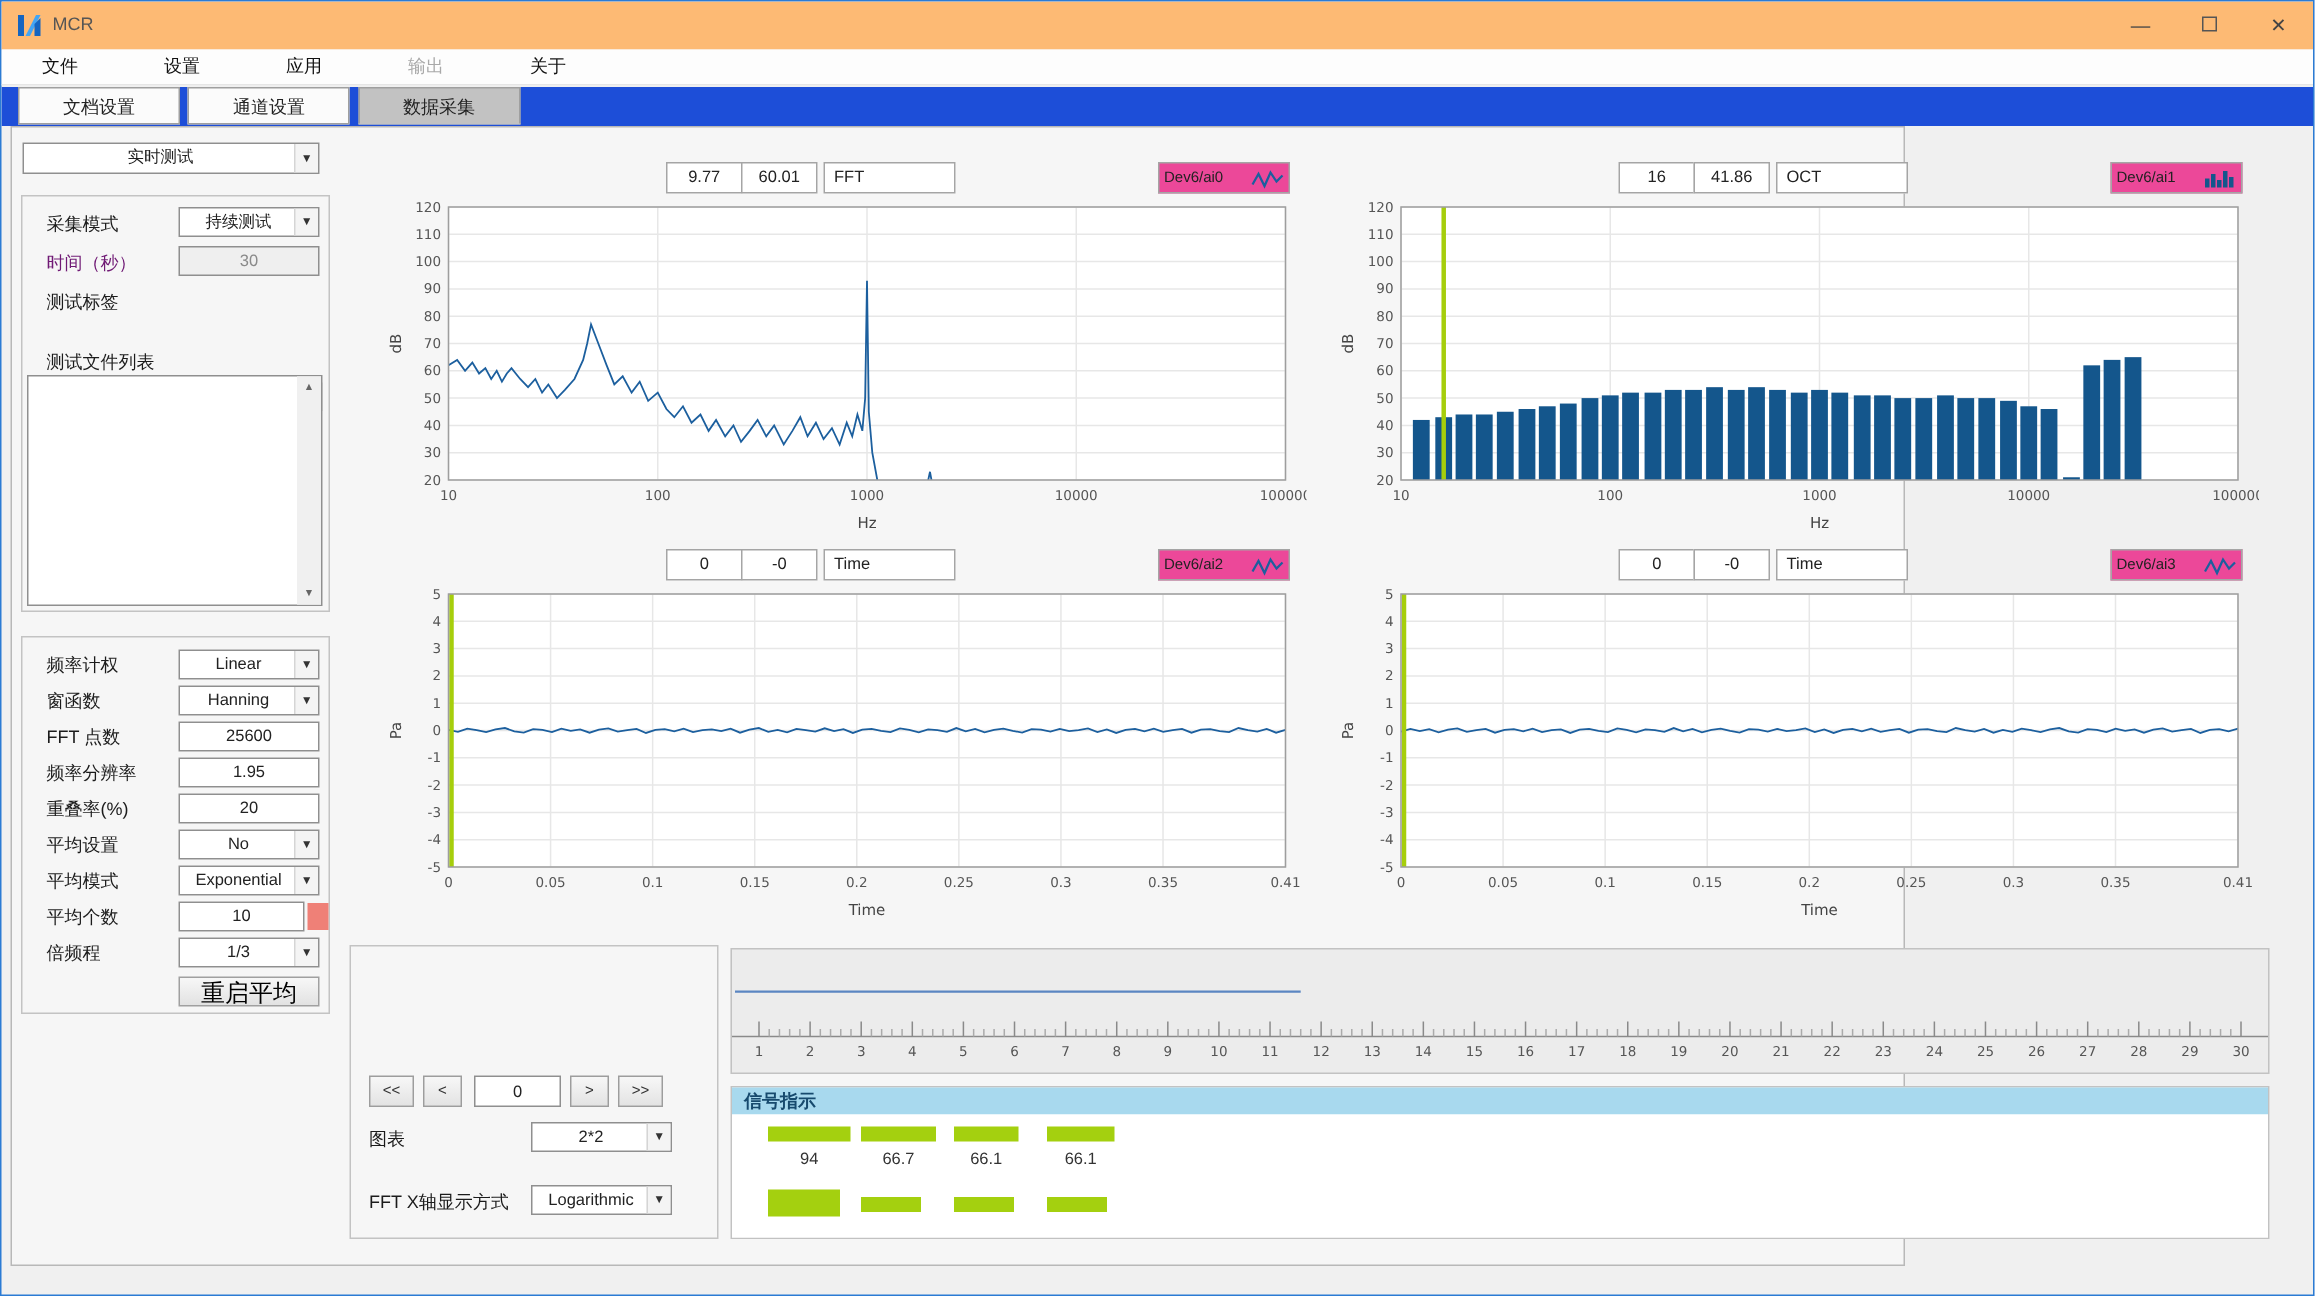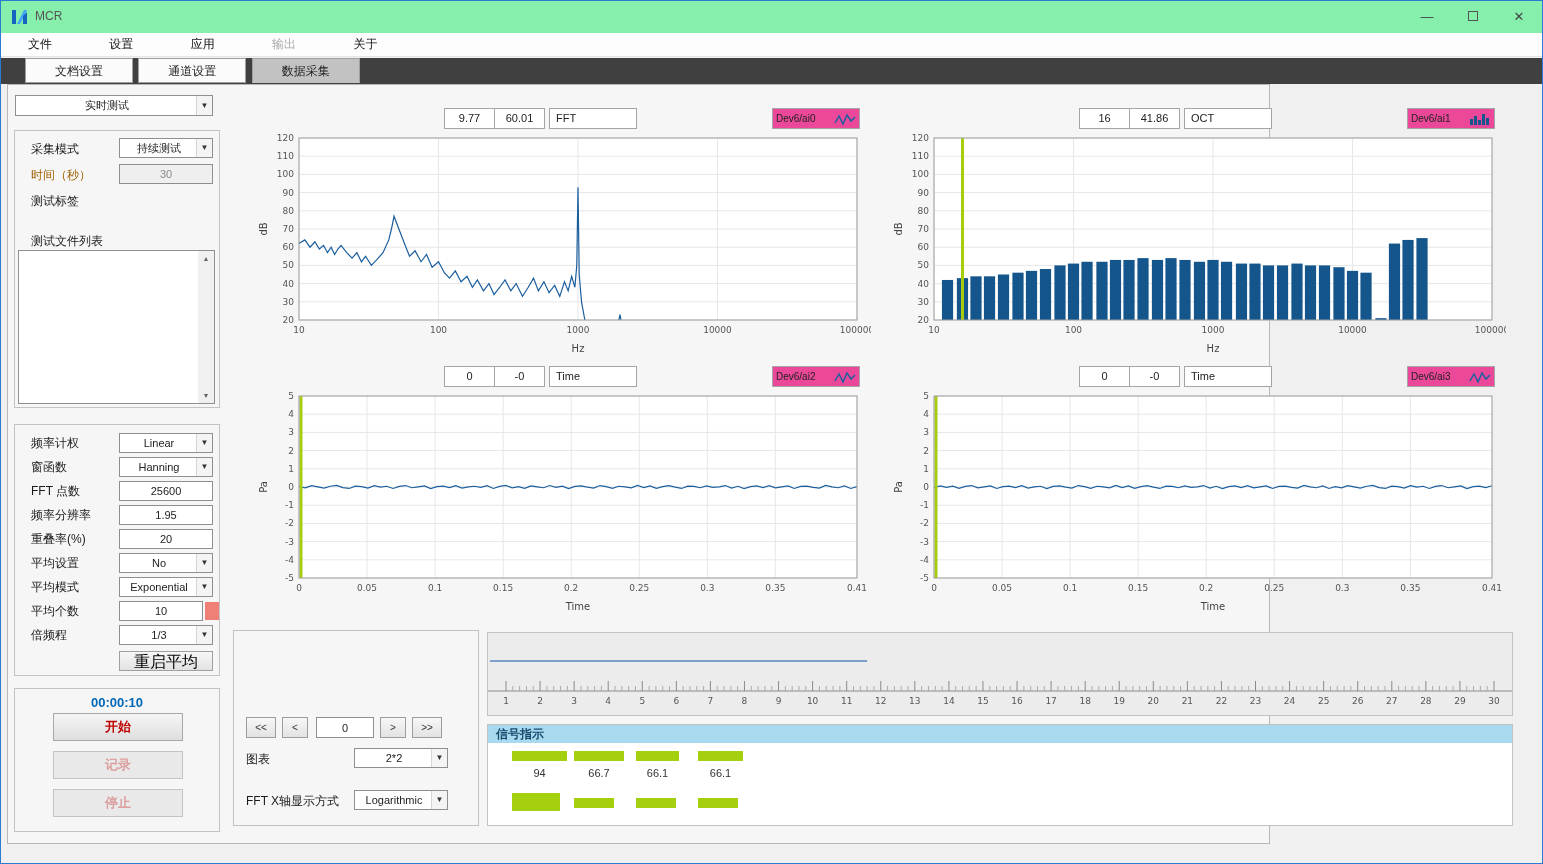--- a/index.html
+++ b/index.html
@@ -7,34 +7,34 @@
   body {
     font-family:"Liberation Sans","DejaVu Sans",sans-serif;
     font-size:12px; color:#222;
     background:#f0f0f0;
     border:1px solid #2b7bd4;
     position:relative;
   }
   svg text { font-family:"DejaVu Sans","Liberation Sans",sans-serif; }
 
   
-  .titlebar { position:absolute; left:0; top:0; right:0; height:32px; background:#86efac; }
+  .titlebar { position:absolute; left:0; top:0; right:0; height:32px; background:#fdba74; }
   .logo { position:absolute; left:10px; top:7px; width:18px; height:18px; }
   .title-text { position:absolute; left:34px; top:8px; font-size:12px; color:#555; }
   .winbtns { position:absolute; right:0; top:0; height:32px; display:flex; }
   .wbtn { width:46px; height:32px; text-align:center; line-height:32px; font-size:13px; color:#444; }
   .maxbox { display:inline-block; width:10px; height:10px; border:1px solid #555; margin-top:10px; }
 
   
   .menubar { position:absolute; left:0; top:32px; right:0; height:24px; background:#fdfdfd; border-bottom:1px solid #e6e6e6; }
   .menu-item { display:inline-block; padding:0 27px; line-height:23px; font-size:12px; color:#111; }
   .menu-item.disabled { color:#a9a9a9; }
 
   
-  .tabbar { position:absolute; left:0; top:57px; right:0; height:26px; background:#404040; padding-left:24px; }
+  .tabbar { position:absolute; left:0; top:57px; right:0; height:26px; background:#1d4ed8; padding-left:11px; }
   .tab { display:inline-block; min-width:108px; height:25px; line-height:24px; text-align:center;
          border:1px solid #9f9f9f; background:#fbfbfb; font-size:12px; margin-right:2px; vertical-align:bottom; }
   .tab.active { background:#c2c2c2; border-bottom-color:#c2c2c2; }
 
   
   .main-panel { position:absolute; left:6px; top:83px; width:1263px; height:760px;
                 border:1px solid #b8b8b8; background:#f6f6f6; }
 
   
   .sidebar { position:absolute; left:6px; top:7px; width:206px; height:740px; }
@@ -45,21 +45,21 @@
 
   .combo { position:relative; background:#fff; border:1px solid #8f8f8f; height:20px;
            font-size:11px; line-height:18px; text-align:center; padding:0 18px 0 4px;
            white-space:nowrap; overflow:hidden; }
   .combo .arr { position:absolute; right:0; top:0; width:16px; height:18px; border-left:1px solid #d5d5d5;
                 background:#f4f4f4; font-size:8px; line-height:18px; color:#333; text-align:center; }
   .mode-combo { position:absolute; left:1px; top:3px; width:198px; height:21px; line-height:19px; }
   .mode-combo .arr { height:19px; line-height:19px; }
 
   .lbl { font-size:12px; color:#1b1b1b; }
-  .lbl.disabled { color:#a16207; }
+  .lbl.disabled { color:#701a75; }
   .tinput { background:#fff; border:1px solid #8f8f8f; height:20px; font-size:11px;
             text-align:center; font-family:inherit; color:#222; }
   .tinput:disabled { background:#efefef; color:#8a8a8a; }
 
   .pa-label1 { position:absolute; left:16px; top:10px; }
   .pa-ctrl1  { position:absolute; left:104px; top:7px;  width:94px; }
   .pa-label2 { position:absolute; left:16px; top:36px; }
   .pa-ctrl2  { position:absolute; left:104px; top:33px; width:94px; }
   .pa-label3 { position:absolute; left:16px; top:62px; }
   .pa-input  { position:absolute; left:3px; top:80px; width:197px; height:19px; text-align:left; padding-left:4px;margin-top:44px; }
@@ -227,26 +227,20 @@
           <span class="red-ind"></span>
         </div>
         <div class="srow">
           <span class="lbl">倍频程</span>
           <div class="combo ctl"><span>1/3</span><span class="arr">▼</span></div>
         </div>
       </div>
       <button class="sbtn">重启平均</button>
     </div>
 
-    <div class="spanel panelC">
-      <div class="timer">00:00:10</div>
-      <button class="bigbtn start">开始</button>
-      <button class="bigbtn dis rec">记录</button>
-      <button class="bigbtn dis stop">停止</button>
-    </div>
   </div>
 
   <div class="chart-cell cell-0">
     <div class="chart-header">
       <span class="vbox v1">9.77</span>
       <span class="vbox v2">60.01</span>
       <span class="tbox">FFT</span>
       <span class="dbox">
         <span>Dev6/ai0</span>
         <span class="dev-icon">

